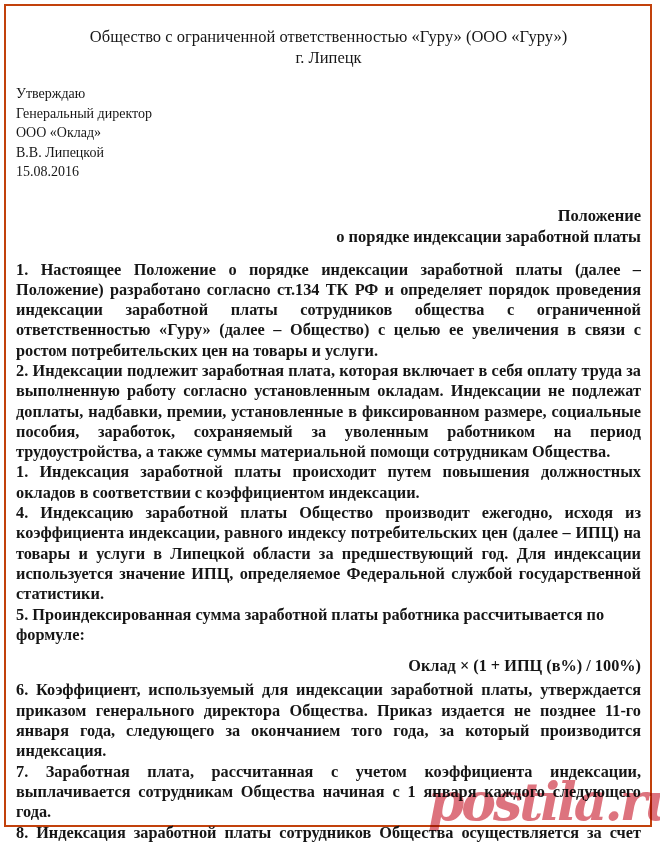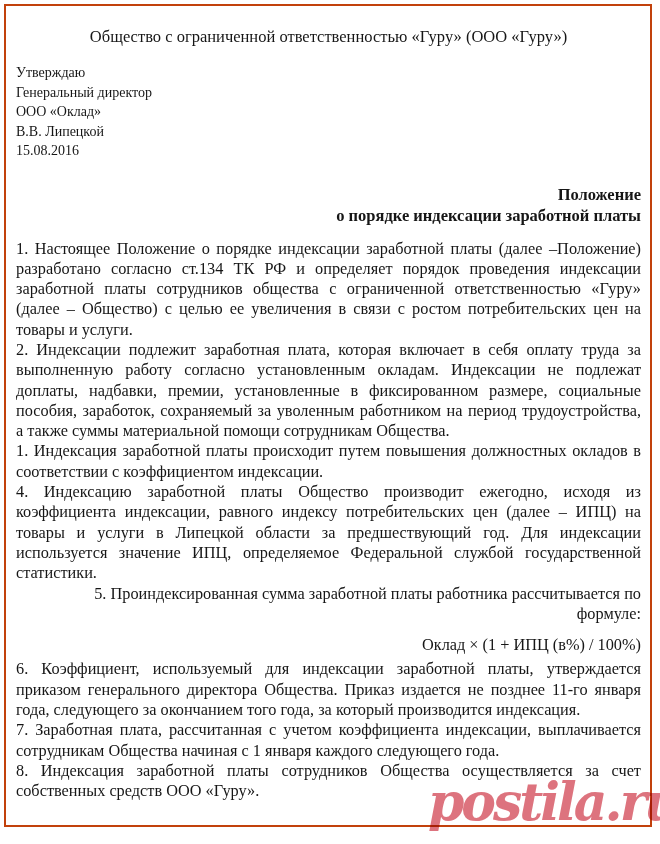--- a/index.html
+++ b/index.html
@@ -41,27 +41,27 @@
     text-align: right;
     font-weight: bold;
     font-size: 16.5px;
     line-height: 21px;
   }
   .doc-body {
     margin-top: 13px;
     font-size: 16.3px;
     line-height: 20.3px;
   }
-  p { margin: 0; }
+  p { margin: 0; font-weight: bold; }
   .para {
     text-align: justify;
     text-justify: inter-word;
   }
   .p-plain {
-    text-align: right;
+    text-align: left;
     white-space: pre-line;
   }
   .formula {
     margin-top: 11px;
     margin-bottom: 4px;
     text-align: right;
   }
   .watermark {
     position: absolute;
     left: 428px;
@@ -78,20 +78,21 @@
     white-space: nowrap;
   }
 </style>
 </head>
 <body>
 
 <div class="page">
 
   <div class="doc-header">
     <div>Общество с ограниченной ответственностью «Гуру» (ООО «Гуру»)</div>
+    <div>г. Липецк</div>
   </div>
 
   <div class="approval">
     <div>Утверждаю</div>
     <div>Генеральный директор</div>
     <div>ООО «Оклад»</div>
     <div>В.В. Липецкой</div>
     <div>15.08.2016</div>
   </div>
 

